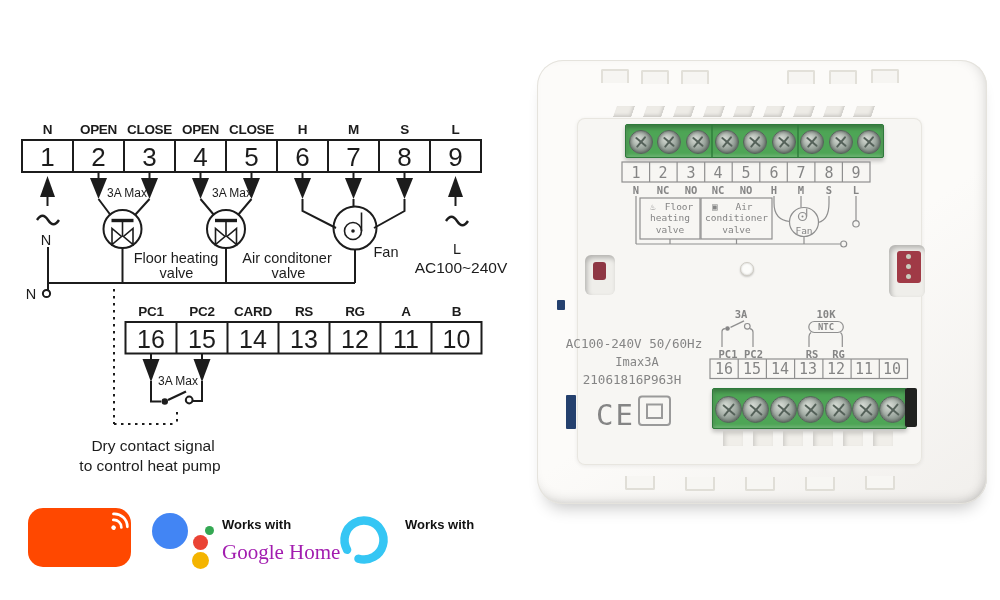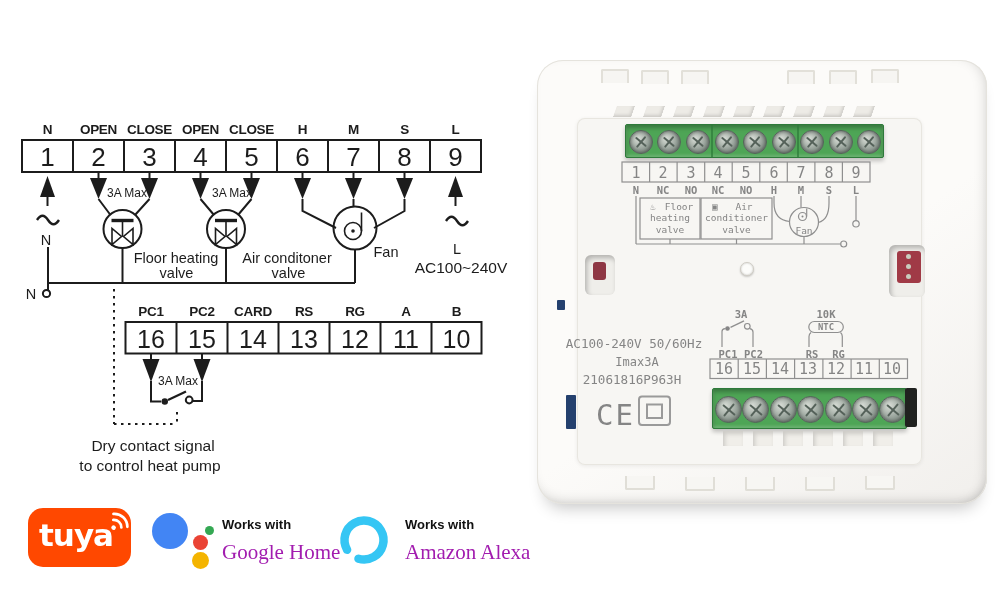--- a/index.html
+++ b/index.html
@@ -380,36 +380,34 @@
         <text class="num" x="780" y="374">14</text>
         <text class="num" x="808" y="374">13</text>
         <text class="num" x="836" y="374">12</text>
         <text class="num" x="864" y="374">11</text>
         <text class="num" x="892" y="374">10</text>
       </g>
     </svg>
   </div>
 
   <div class="tuya">
-    <div class="t">tuya</div>
     <svg width="26" height="26" style="left:76px;top:3px;transform:rotate(43deg);">
       <circle cx="13" cy="18" r="2.3" fill="#fff"></circle>
       <path d="M7.5,12.5 A7.5,7.5 0 0 1 18.5,12.5" stroke="#fff" stroke-width="2.7" fill="none" stroke-linecap="round"></path>
       <path d="M3.5,8 A13,13 0 0 1 22.5,8" stroke="#fff" stroke-width="2.7" fill="none" stroke-linecap="round"></path>
     </svg>
   </div>
 
   <div>
     <div class="gc" style="left:152px;top:513px;width:36px;height:36px;background:#4285f4;"></div>
     <div class="gc" style="left:192.5px;top:534.5px;width:15px;height:15px;background:#ea4335;"></div>
     <div class="gc" style="left:204.5px;top:525.5px;width:9px;height:9px;background:#34a853;"></div>
     <div class="gc" style="left:191.5px;top:551.5px;width:17px;height:17px;background:#f4b400;"></div>
   </div>
   <div class="ww" style="left:222px;top:517px;">Works with</div>
   <div class="bigname" style="left:222px;top:540px;">Google Home</div>
 
   <svg width="52" height="52" style="left:338px;top:514px;">
     <circle cx="26" cy="26" r="19.5" fill="none" stroke="#35c6f4" stroke-width="8.5" stroke-dasharray="107 15.5" stroke-linecap="round" transform="rotate(150 26 26)"></circle>
   </svg>
   <div class="ww" style="left:405px;top:517px;">Works with</div>
-  <div class="bigname" style="left:405px;top:540px;">Amazon Alexa</div>
 
 </div>
 
 </body></html>

